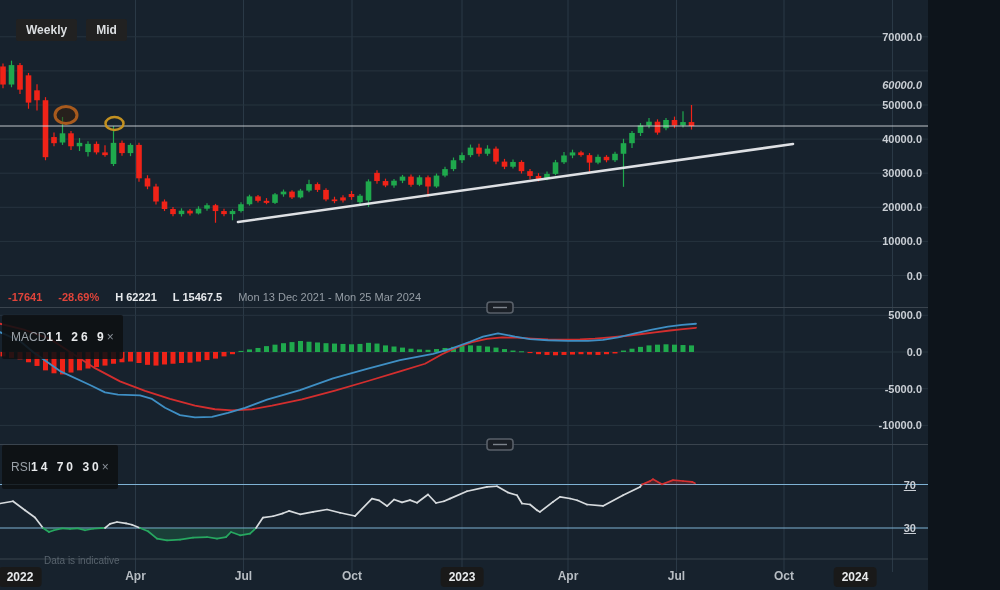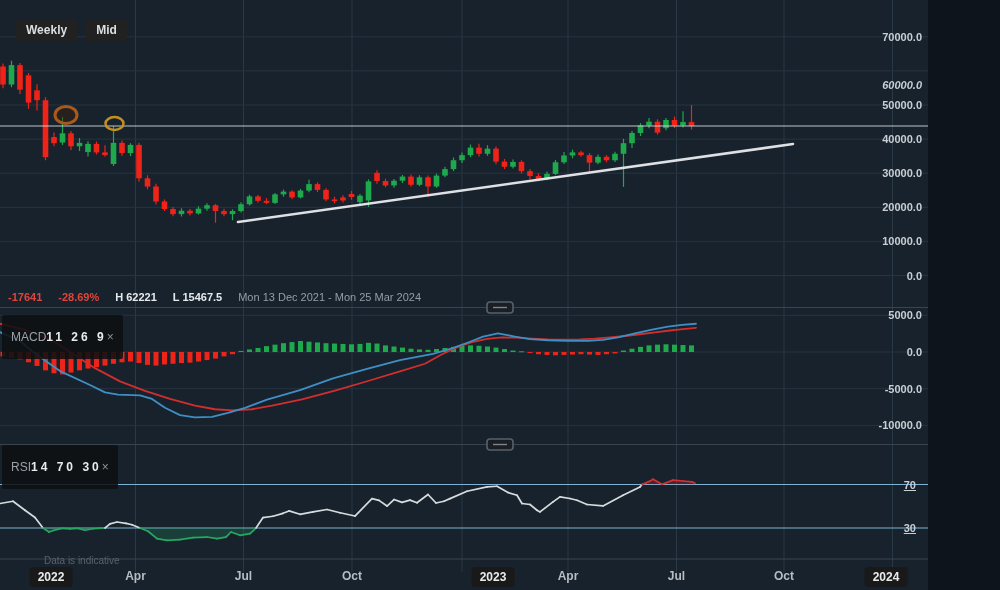--- a/index.html
+++ b/index.html
@@ -22,21 +22,21 @@
   .ind-box{background:rgba(14,16,18,0.88);border-radius:2px;padding:15px 9px;display:flex;
         font-size:12px;align-items:center;}
   .ind-name{color:#9aa1a8;}
   .ind-params{color:#e8eaec;font-weight:bold;letter-spacing:3px;}
   .ind-close{color:#8a9199;font-size:12px;cursor:pointer;}
   #macd-box{left:2px;top:315px;}
   #rsi-box{left:2px;top:445px;}
   #footnote{left:4px;top:555px;font-size:10px;color:#58636d;margin-left:40px;}
   .xlab{position:absolute;top:569px;transform:translateX(-50%);color:#b7bdc3;
         font-size:12px;font-weight:bold;}
-  .xlab.boxed{background:#191919;color:#e8eaec;padding:3px 8px;border-radius:4px;top:567px;margin-left:31px;}
+  .xlab.boxed{background:#191919;color:#e8eaec;padding:3px 8px;border-radius:4px;top:567px;}
 </style>
 </head>
 <body>
 
 <div id="app">
   <svg id="chart-svg" width="1000" height="590">
       <line x1="135.5" y1="0" x2="135.5" y2="572" stroke="#2a3946" stroke-width="1"></line>
       <line x1="243.5" y1="0" x2="243.5" y2="572" stroke="#2a3946" stroke-width="1"></line>
       <line x1="352" y1="0" x2="352" y2="572" stroke="#2a3946" stroke-width="1"></line>
       <line x1="462" y1="0" x2="462" y2="572" stroke="#2a3946" stroke-width="1"></line>

